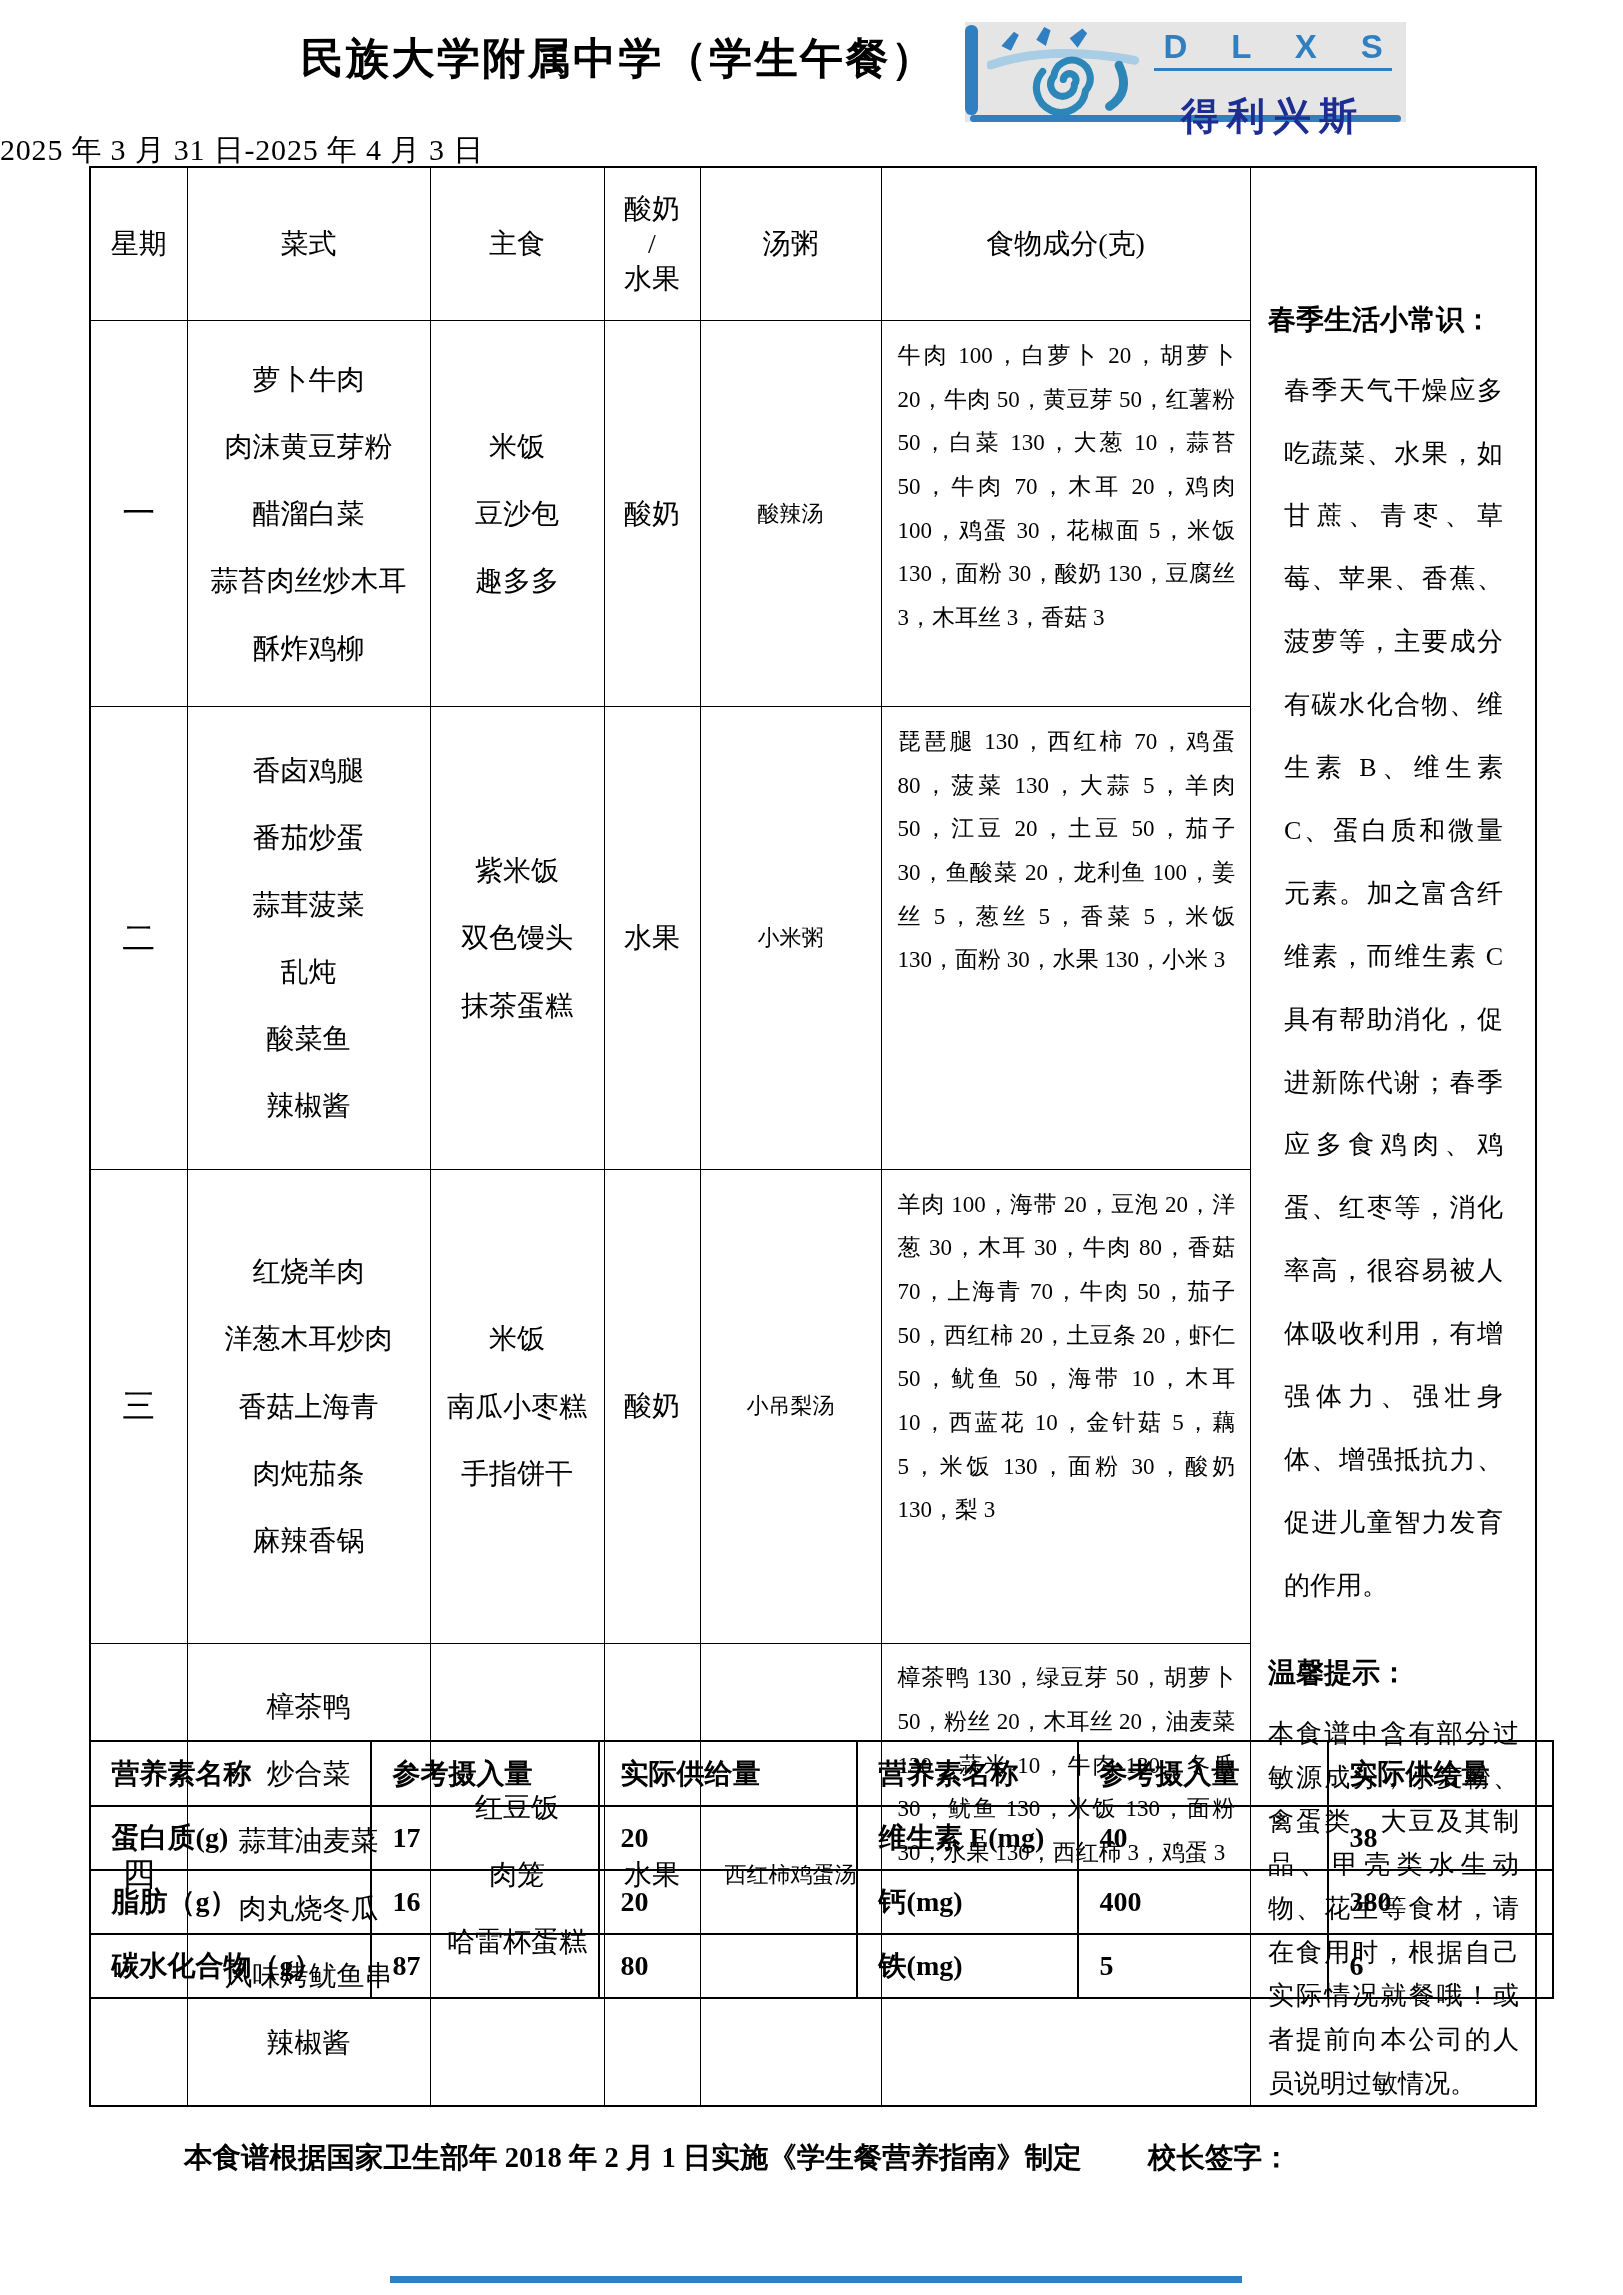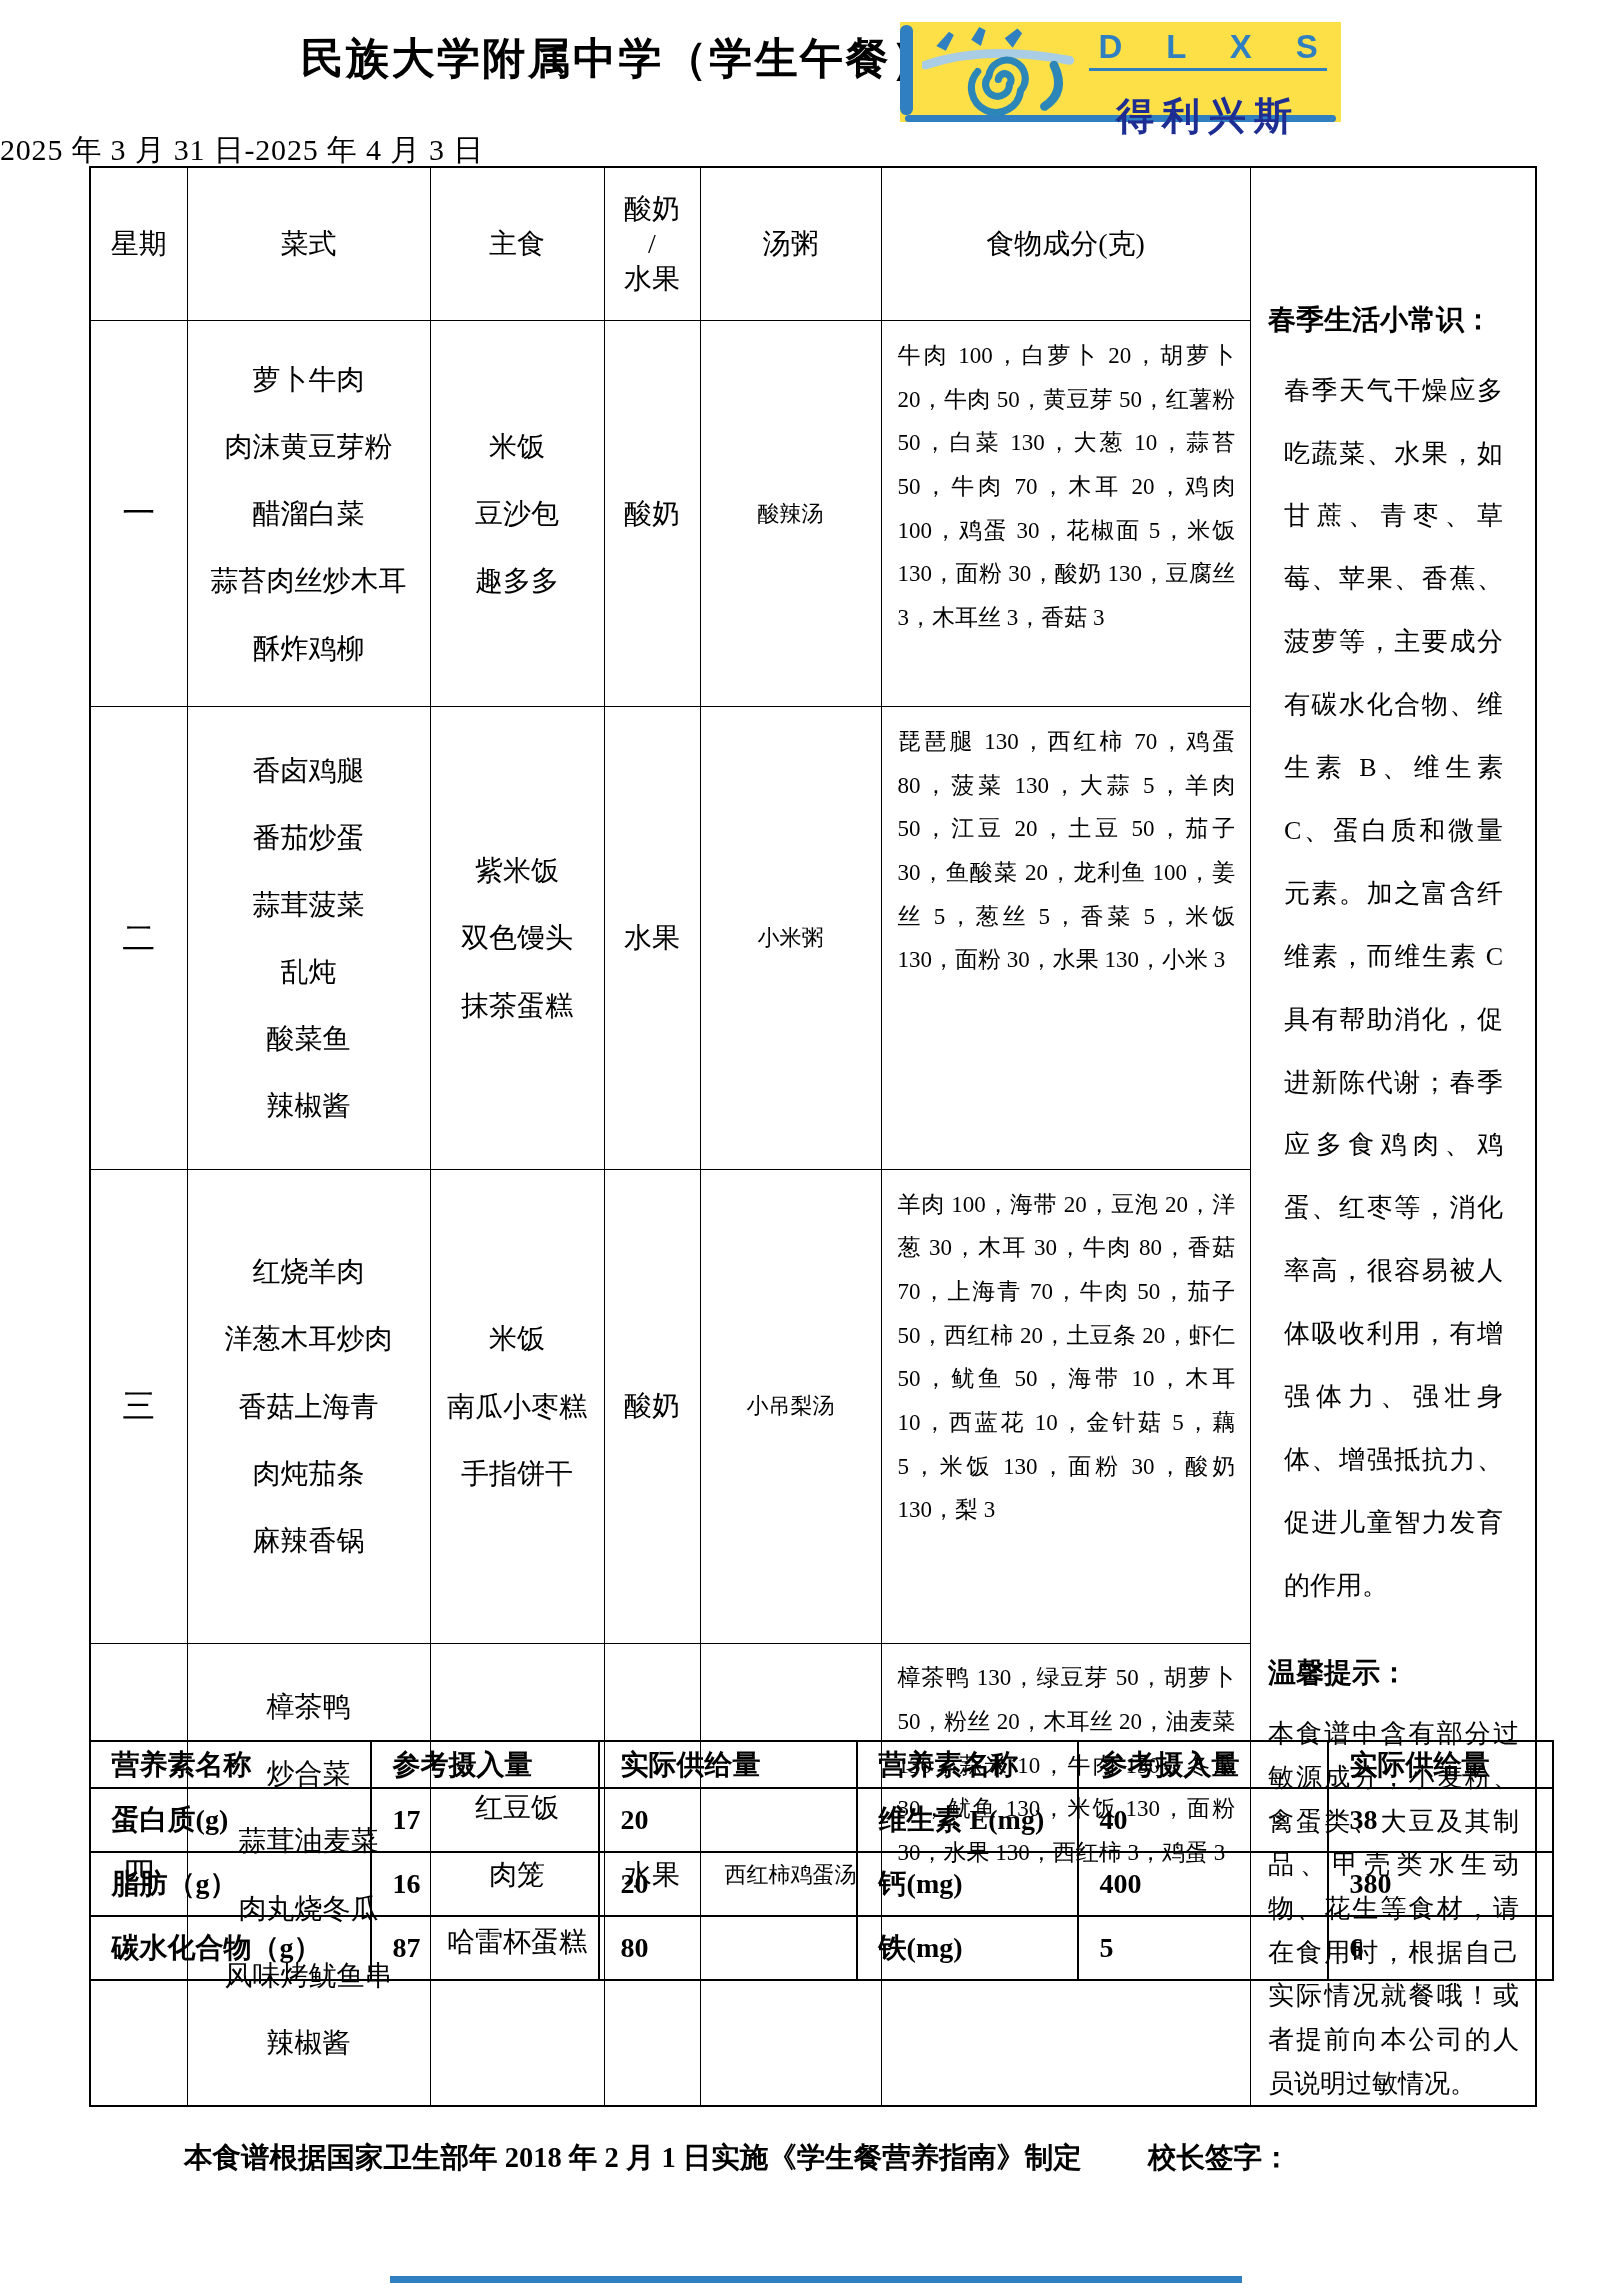--- a/index.html
+++ b/index.html
@@ -10,21 +10,21 @@
   }
   .page-title {
     position:absolute; left:0; top:30px; width:1237px; text-align:center;
     font-size:43px; font-weight:bold; letter-spacing:2.4px;
   }
   .date-line {
     position:absolute; left:0; top:130px; width:1623px; text-align:left;
     font-size:30px; letter-spacing:0.8px;
   }
   
-  .logo { position:absolute; left:900px; top:22px; width:441px; height:100px; background:#fde047; }
+  .logo { position:absolute; left:965px; top:22px; width:441px; height:100px; background:#e5e5e5; }
   .logo-vbar { position:absolute; left:0px; top:3.2px; width:12.7px; height:90px; background:#2f7fc1; border-radius:6.3px; }
   .logo-hbar { position:absolute; left:4.8px; bottom:0px; width:431px; height:7.1px; background:#2f7fc1; border-radius:4px; }
   .logo-eye { position:absolute; left:22px; top:4.8px; }
   .logo-text { position:absolute; left:189px; top:6.3px; width:238px; }
   .logo-acronym {
     font-family:"Liberation Sans","DejaVu Sans",sans-serif; font-size:33px; font-weight:bold;
     color:#2f7fc1; letter-spacing:17.4px; text-align:center; padding-left:9.5px;
     border-bottom:3.2px solid #2f7fc1; padding-bottom:1.6px; white-space:nowrap;
   }
   .logo-name { font-size:38px; font-weight:bold; color:#1e2d92; letter-spacing:8px; margin-top:20px; text-align:center; white-space:nowrap; }
@@ -46,21 +46,21 @@
   .ing-cell { font-size:23px; line-height:1.9; text-align:justify; vertical-align:top; padding:12.7px 14.3px 0 16px; }
   
   .tips-cell { vertical-align:top; padding:133px 16px 0 17.4px;border-radius:11px; }
   .tips-h { font-size:28px; font-weight:bold; margin:0 0 20.6px 0; }
   .tips-h2 { margin-top:36px; }
   .tips-p1 { font-size:26px; line-height:2.42; text-align:justify; margin:16px; }
   .tips-p2 { font-size:26px; line-height:1.68; text-align:justify; margin:0; }
   
   .nutrition { position:absolute; left:89px; top:1740px; width:1462px; border:2.4px solid #000; }
   .nutrition td { border:2.4px solid #000; font-weight:bold; font-size:28px; vertical-align:middle; padding-left:20.6px; }
-  .nutrition tr.nh { height:47px;padding-left:27px; }
+  .nutrition tr.nh { height:65px;padding-left:27px; }
   .nutrition tr.nr { height:64px; }
   
   .footer { position:absolute; left:184px; top:2139px; font-size:28.5px; font-weight:bold; white-space:nowrap; }
   .footer .sig { margin-left:59px; }
   .bottom-bar { position:absolute; left:390px; top:2276px; width:852px; height:7.1px; background:#2f7fc1; }
 </style>
 </head>
 <body>
 
 <div class="page-title">民族大学附属中学（学生午餐）</div>

